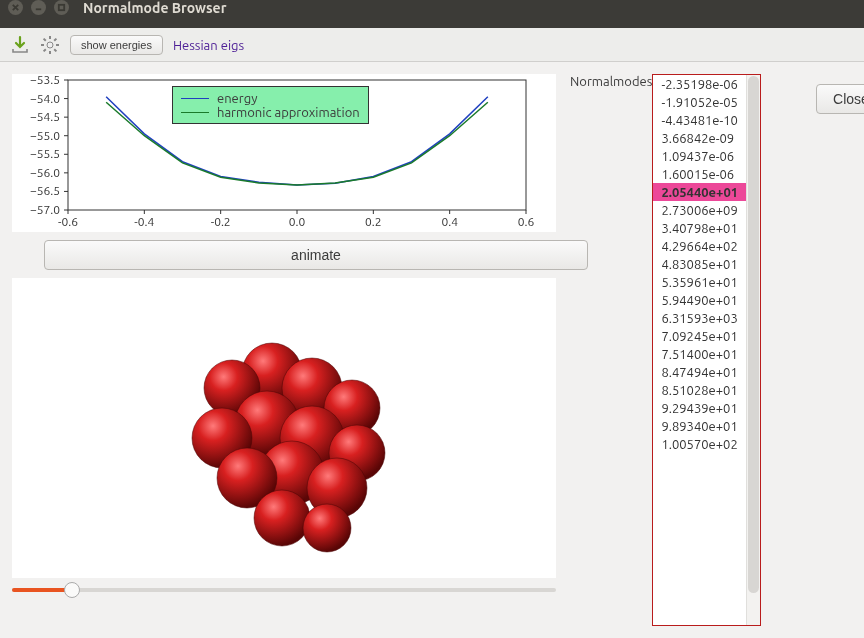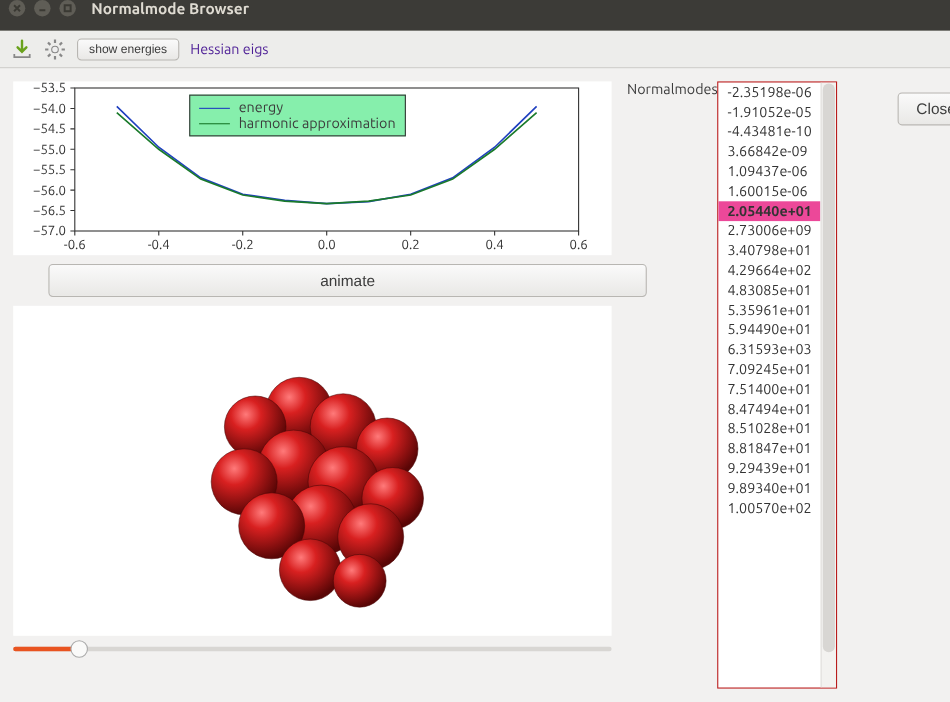--- a/index.html
+++ b/index.html
@@ -192,21 +192,20 @@
           <div class="list-item">3.40798e+01</div>
           <div class="list-item">4.29664e+02</div>
           <div class="list-item">4.83085e+01</div>
           <div class="list-item">5.35961e+01</div>
           <div class="list-item">5.94490e+01</div>
           <div class="list-item">6.31593e+03</div>
           <div class="list-item">7.09245e+01</div>
           <div class="list-item">7.51400e+01</div>
           <div class="list-item">8.47494e+01</div>
           <div class="list-item">8.51028e+01</div>
-          <div class="list-item">8.81847e+01</div>
           <div class="list-item">9.29439e+01</div>
           <div class="list-item">9.89340e+01</div>
           <div class="list-item">1.00570e+02</div>
         </div>
       <div class="vscrollbar">
         <div class="vthumb"></div>
       </div>
     </div>
     <div class="close-row">
       <button class="bigbtn">Close</button>

